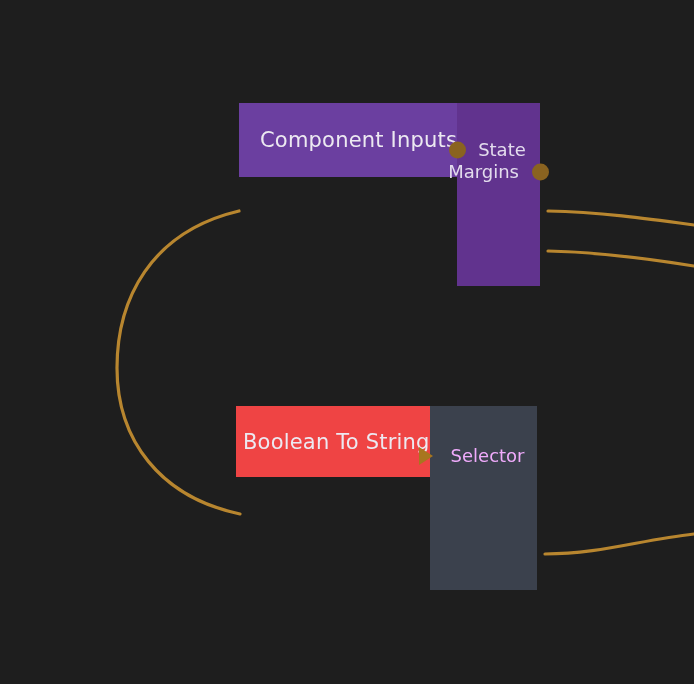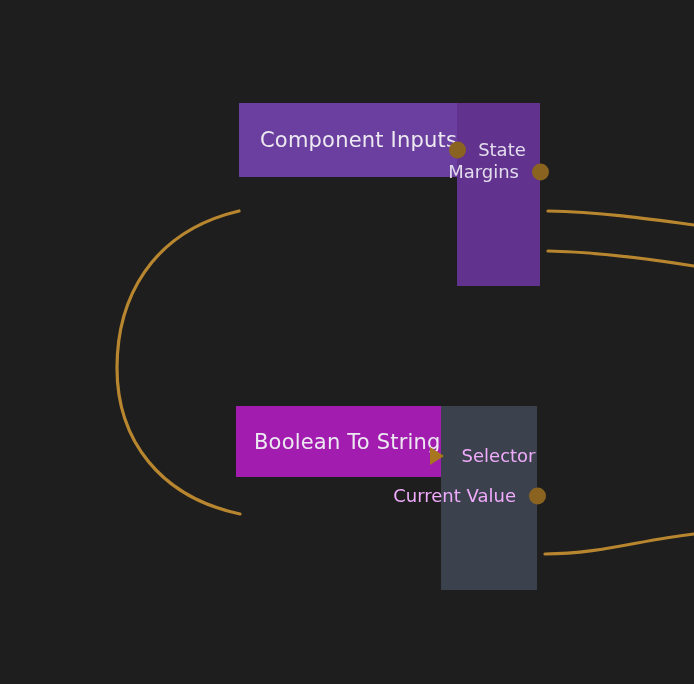--- a/index.html
+++ b/index.html
@@ -121,31 +121,27 @@
 
       <div class="port-row out" style="top:56px; padding-right:21px;">
         <span class="port-label">Margins</span>
         <span class="port-knob right"></span>
       </div>
 
     </div>
   </div>
 
   <div class="node node-gray" style="left:236px; top:406px; width:301px; height:184px;">
-    <div class="node-header" style="height:71px; background:#a21caf; padding-left:18px;">
+    <div class="node-header" style="height:71px; background:#ef4444; padding-left:7px;">
       <span class="node-title">Boolean To String</span>
     </div>
     <div class="node-body" style="background:#3b414d;">
 
       <div class="port-row in" style="top:37px; padding-left:21px;">
         <span class="port-arrow"></span>
         <span class="port-label">Selector</span>
       </div>
 
-      <div class="port-row out" style="top:77px; padding-right:21px;">
-        <span class="port-label">Current Value</span>
-        <span class="port-knob right"></span>
-      </div>
 
     </div>
   </div>
 
 </div>
 
 </body></html>

